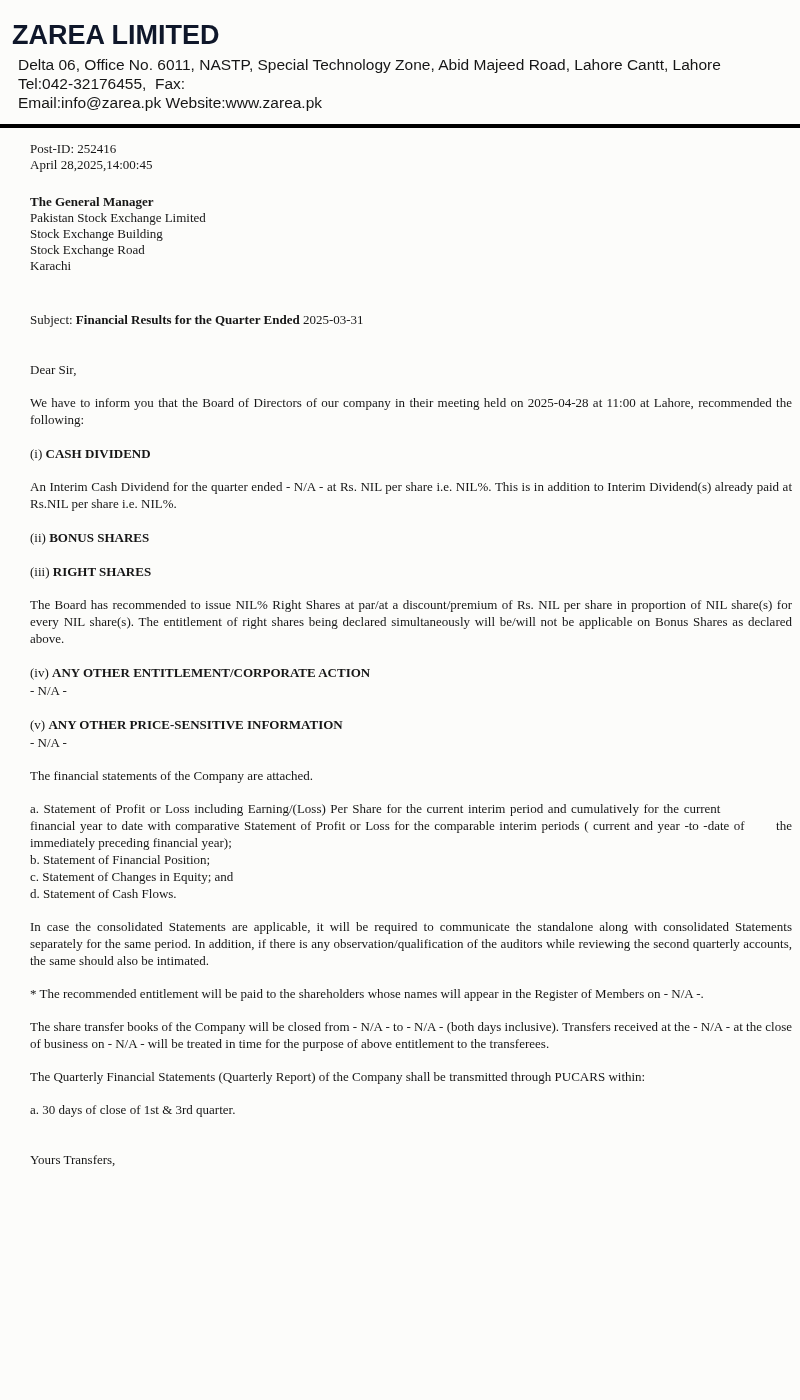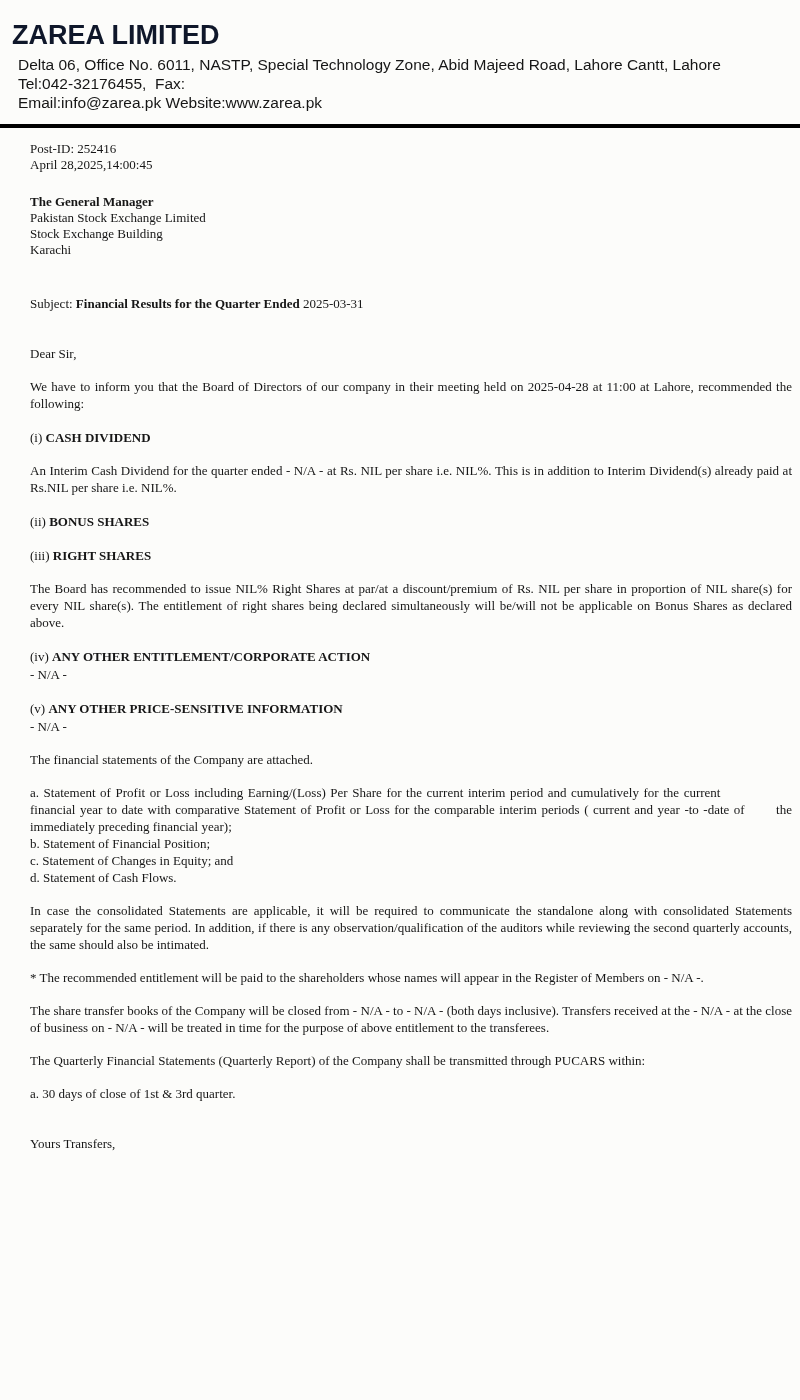--- a/index.html
+++ b/index.html
@@ -67,20 +67,21 @@
 
   <div class="meta-block">
     <div>Post-ID: 252416</div>
     <div>April 28,2025,14:00:45</div>
   </div>
 
   <div class="recipient-block">
     <div class="b">The General Manager</div>
     <div>Pakistan Stock Exchange Limited</div>
     <div>Stock Exchange Building</div>
+    <div>Stock Exchange Road</div>
     <div>Karachi</div>
   </div>
 
   <div class="subject-line">
     <span>Subject:</span>
     <span class="b">Financial Results for the Quarter Ended</span>
     <span>2025-03-31</span>
   </div>
 
   <div class="salutation">Dear Sir,</div>

